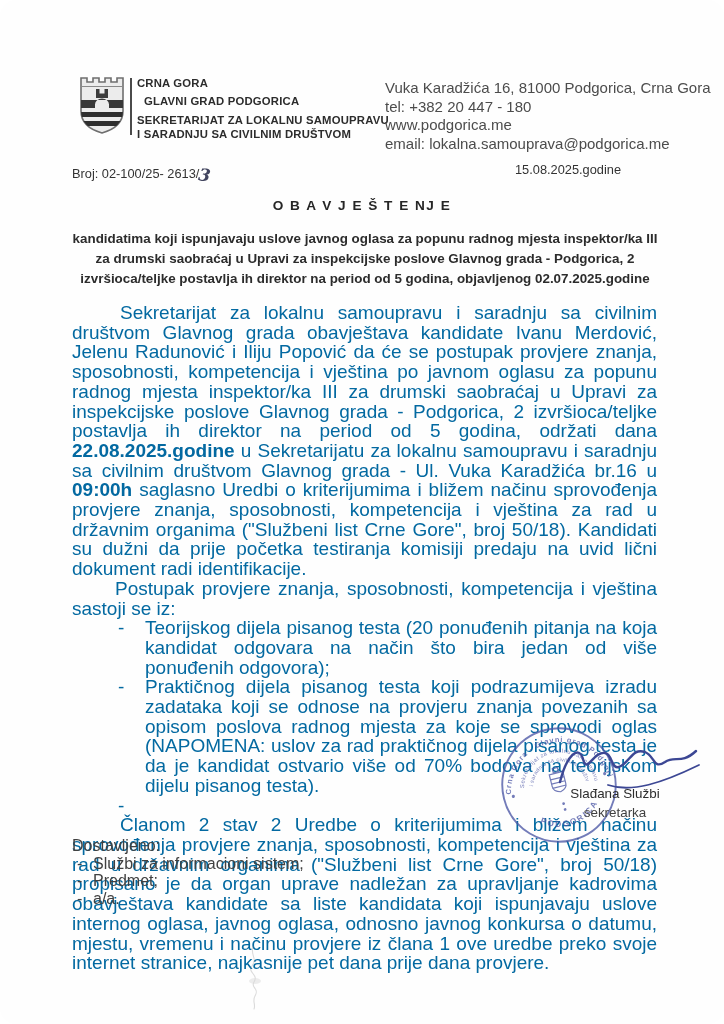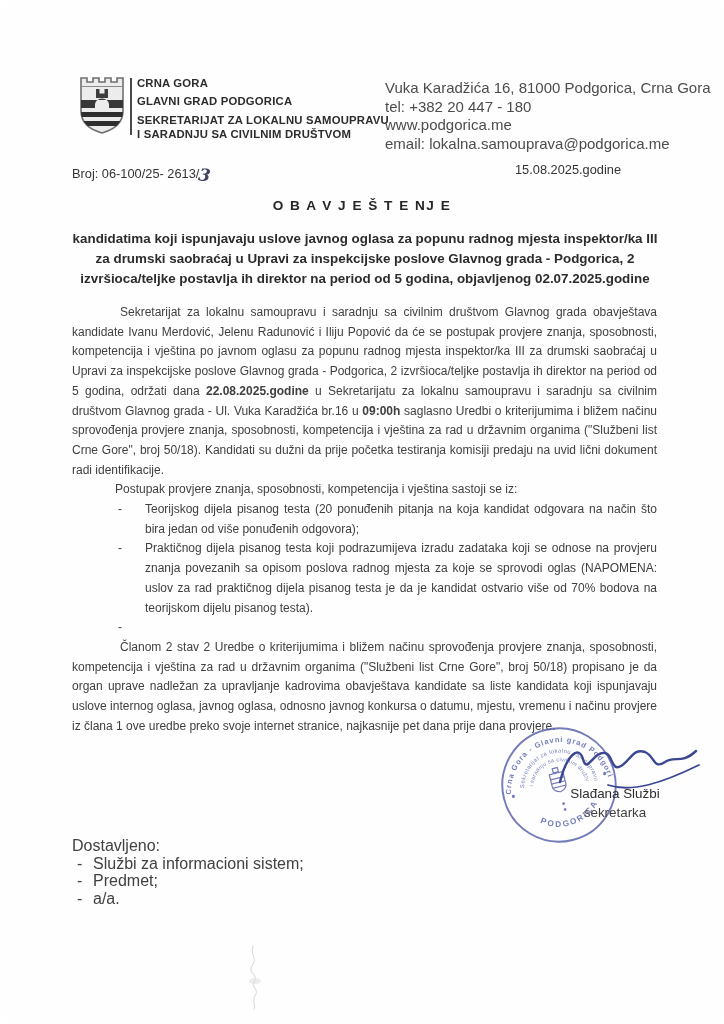--- a/index.html
+++ b/index.html
@@ -7,34 +7,34 @@
     width:724px;height:1024px;background:#ffffff;position:relative;
     font-family:"Liberation Sans", sans-serif;color:#383838;overflow:hidden;
   }
   .page{position:absolute;inset:0;background:#fefefe;border-radius:16px;}
 
   
   .logo{position:absolute;left:78px;top:73px;width:48px;height:64px;}
   .hdr-divider{position:absolute;left:130px;top:78px;width:1.5px;height:57px;background:#4a4a4a;}
   .org{position:absolute;left:137px;top:77px;font-size:11.3px;font-weight:bold;color:#2c2c2c;letter-spacing:.2px;}
   .org .l1{margin-bottom:6px;}
-  .org .l2{margin-bottom:7px;}
+  .org .l2{margin-bottom:7px;margin-left:7px;}
   .org .l3,.org .l4{line-height:13.5px;}
   .contact{position:absolute;left:385px;top:79px;font-size:15px;color:#4c4c4c;line-height:18.6px;}
 
   
   .ref-row{position:absolute;left:72px;right:103px;top:162px;display:flex;justify-content:space-between;font-size:12.8px;color:#333;}
   .hand{display:inline-block;font-family:"DejaVu Serif", serif;font-style:italic;font-size:17px;color:#41445e;transform:rotate(9deg) translateY(3px);font-weight:bold;}
 
   
   .title{position:absolute;left:0;right:0;top:198px;text-align:center;font-size:13.6px;font-weight:bold;letter-spacing:1.5px;color:#262626;}
   .subtitle{position:absolute;left:68px;right:62px;top:229px;text-align:center;font-size:13.4px;font-weight:bold;line-height:20px;color:#2c2c2c;}
 
   
-  .doc-body{position:absolute;left:72px;width:585px;top:303px;font-size:12px;line-height:19.7px;text-align:justify;color:#404040;}
+  .doc-body{position:absolute;left:72px;width:585px;top:303px;font-size:19px;line-height:19.7px;text-align:justify;color:#0369a1;}
   .doc-body p{margin:0;}
   .indent{text-indent:48px;}
   .b{font-weight:bold;}
   .bullets{margin:0;}
   .bullet{display:flex;}
   .bullet .dash{flex:0 0 27px;margin-left:46px;text-align:left;}
   .bullet .btext{flex:1;text-align:justify;}
 
   
   .stamp{position:absolute;left:498px;top:724px;width:122px;height:122px;opacity:.78;transform:rotate(-14deg);}
@@ -82,21 +82,21 @@
   </div>
 
   <div class="contact">
     <div>Vuka Karadžića 16, 81000 Podgorica, Crna Gora</div>
     <div>tel: +382 20 447 - 180</div>
     <div>www.podgorica.me</div>
     <div>email: lokalna.samouprava@podgorica.me</div>
   </div>
 
   <div class="ref-row">
-    <div><span>Broj: 06-100/25- 2613/</span><span class="hand">3</span></div>
+    <div><span>Broj: 02-100/25- 2613/</span><span class="hand">3</span></div>
     <div>15.08.2025.godine</div>
   </div>
 
   <div class="title">O B A V J E Š T E NJ E</div>
   <div class="subtitle">kandidatima koji ispunjavaju uslove javnog oglasa za popunu radnog mjesta inspektor/ka III za drumski saobraćaj u Upravi za inspekcijske poslove Glavnog grada - Podgorica, 2 izvršioca/teljke postavlja ih direktor na period od 5 godina, objavljenog 02.07.2025.godine</div>
 
   <div class="doc-body">
     <p class="indent"><span>Sekretarijat za lokalnu samoupravu i saradnju sa civilnim društvom Glavnog grada obavještava kandidate Ivanu Merdović, Jelenu Radunović i Iliju Popović da će se postupak provjere znanja, sposobnosti, kompetencija i vještina po javnom oglasu za popunu radnog mjesta inspektor/ka III za drumski saobraćaj u Upravi za inspekcijske poslove Glavnog grada - Podgorica, 2 izvršioca/teljke postavlja ih direktor na period od 5 godina, održati dana </span><span class="b">22.08.2025.godine</span><span> u Sekretarijatu za lokalnu samoupravu i saradnju sa civilnim društvom Glavnog grada - Ul. Vuka Karadžića br.16 u </span><span class="b">09:00h</span><span> saglasno Uredbi o kriterijumima i bližem načinu sprovođenja provjere znanja, sposobnosti, kompetencija i vještina za rad u državnim organima ("Službeni list Crne Gore", broj 50/18). Kandidati su dužni da prije početka testiranja komisiji predaju na uvid lični dokument radi identifikacije.</span></p>
     <p style="text-indent:43px;">Postupak provjere znanja, sposobnosti, kompetencija i vještina sastoji se iz:</p>
     <div class="bullets">

